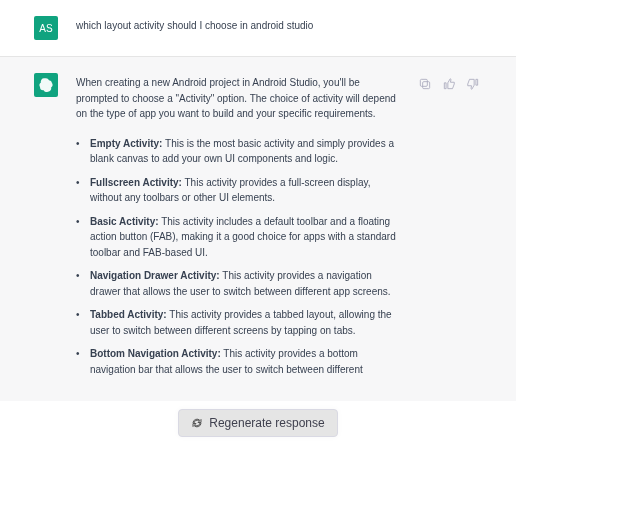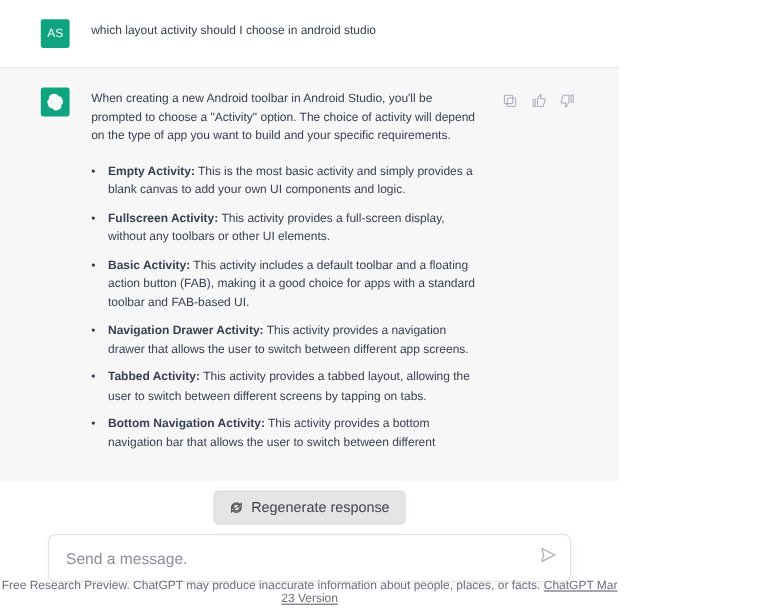--- a/index.html
+++ b/index.html
@@ -46,21 +46,21 @@
       <div class="content">which layout activity should I choose in android studio</div>
     </div>
 
     <div class="msg ai-msg">
       <div class="avatar ai">
         <svg viewBox="0 0 24 24">
             <path fill="#fff" d="M12 2a5 5 0 0 1 4.5 2.8A5 5 0 0 1 21 9a5 5 0 0 1-1.3 6.6A5 5 0 0 1 15 22a5 5 0 0 1-6.5-2.2A5 5 0 0 1 3 15a5 5 0 0 1 1.3-6.6A5 5 0 0 1 9 2a5 5 0 0 1 3 0z" opacity="0.95"></path>
           </svg>
       </div>
       <div class="content">
-        <p>When creating a new Android toolbar in Android Studio, you'll be prompted to choose a "Activity" option. The choice of activity will depend on the type of app you want to build and your specific requirements.</p>
+        <p>When creating a new Android project in Android Studio, you'll be prompted to choose a "Activity" option. The choice of activity will depend on the type of app you want to build and your specific requirements.</p>
         <ul>
           <li><span class="bold">Empty Activity:</span><span> This is the most basic activity and simply provides a blank canvas to add your own UI components and logic.</span></li>
           <li><span class="bold">Fullscreen Activity:</span><span> This activity provides a full-screen display, without any toolbars or other UI elements.</span></li>
           <li><span class="bold">Basic Activity:</span><span> This activity includes a default toolbar and a floating action button (FAB), making it a good choice for apps with a standard toolbar and FAB-based UI.</span></li>
           <li><span class="bold">Navigation Drawer Activity:</span><span> This activity provides a navigation drawer that allows the user to switch between different app screens.</span></li>
           <li><span class="bold">Tabbed Activity:</span><span> This activity provides a tabbed layout, allowing the user to switch between different screens by tapping on tabs.</span></li>
           <li><span class="bold">Bottom Navigation Activity:</span><span> This activity provides a bottom navigation bar that allows the user to switch between different</span></li>
         </ul>
       </div>
       <div class="actions">
@@ -87,28 +87,15 @@
 
   <div class="regen-wrap">
     <div class="regen-btn">
       <svg viewBox="0 0 24 24">
           <path d="M4 12a8 8 0 0 1 14-5l2-2v6h-6l2.5-2.5A6 6 0 0 0 6 12m14 0a8 8 0 0 1-14 5l-2 2v-6h6l-2.5 2.5A6 6 0 0 0 18 12"></path>
         </svg>
       <span>Regenerate response</span>
     </div>
   </div>
 
-  <div class="input-row">
-    <div class="input-box">
-      <input type="text" placeholder="Send a message." style="">
-      <div class="send-btn">
-        <svg viewBox="0 0 24 24">
-            <path d="M4 20l16-8L4 4l2 8-2 8z"></path>
-          </svg>
-      </div>
-    </div>
-  </div>
 
-  <div class="footer">
-    <span>Free Research Preview. ChatGPT may produce inaccurate information about people, places, or facts. </span><span class="version">ChatGPT Mar 23 Version</span>
-  </div>
 
 </div>
 
 </body></html>

